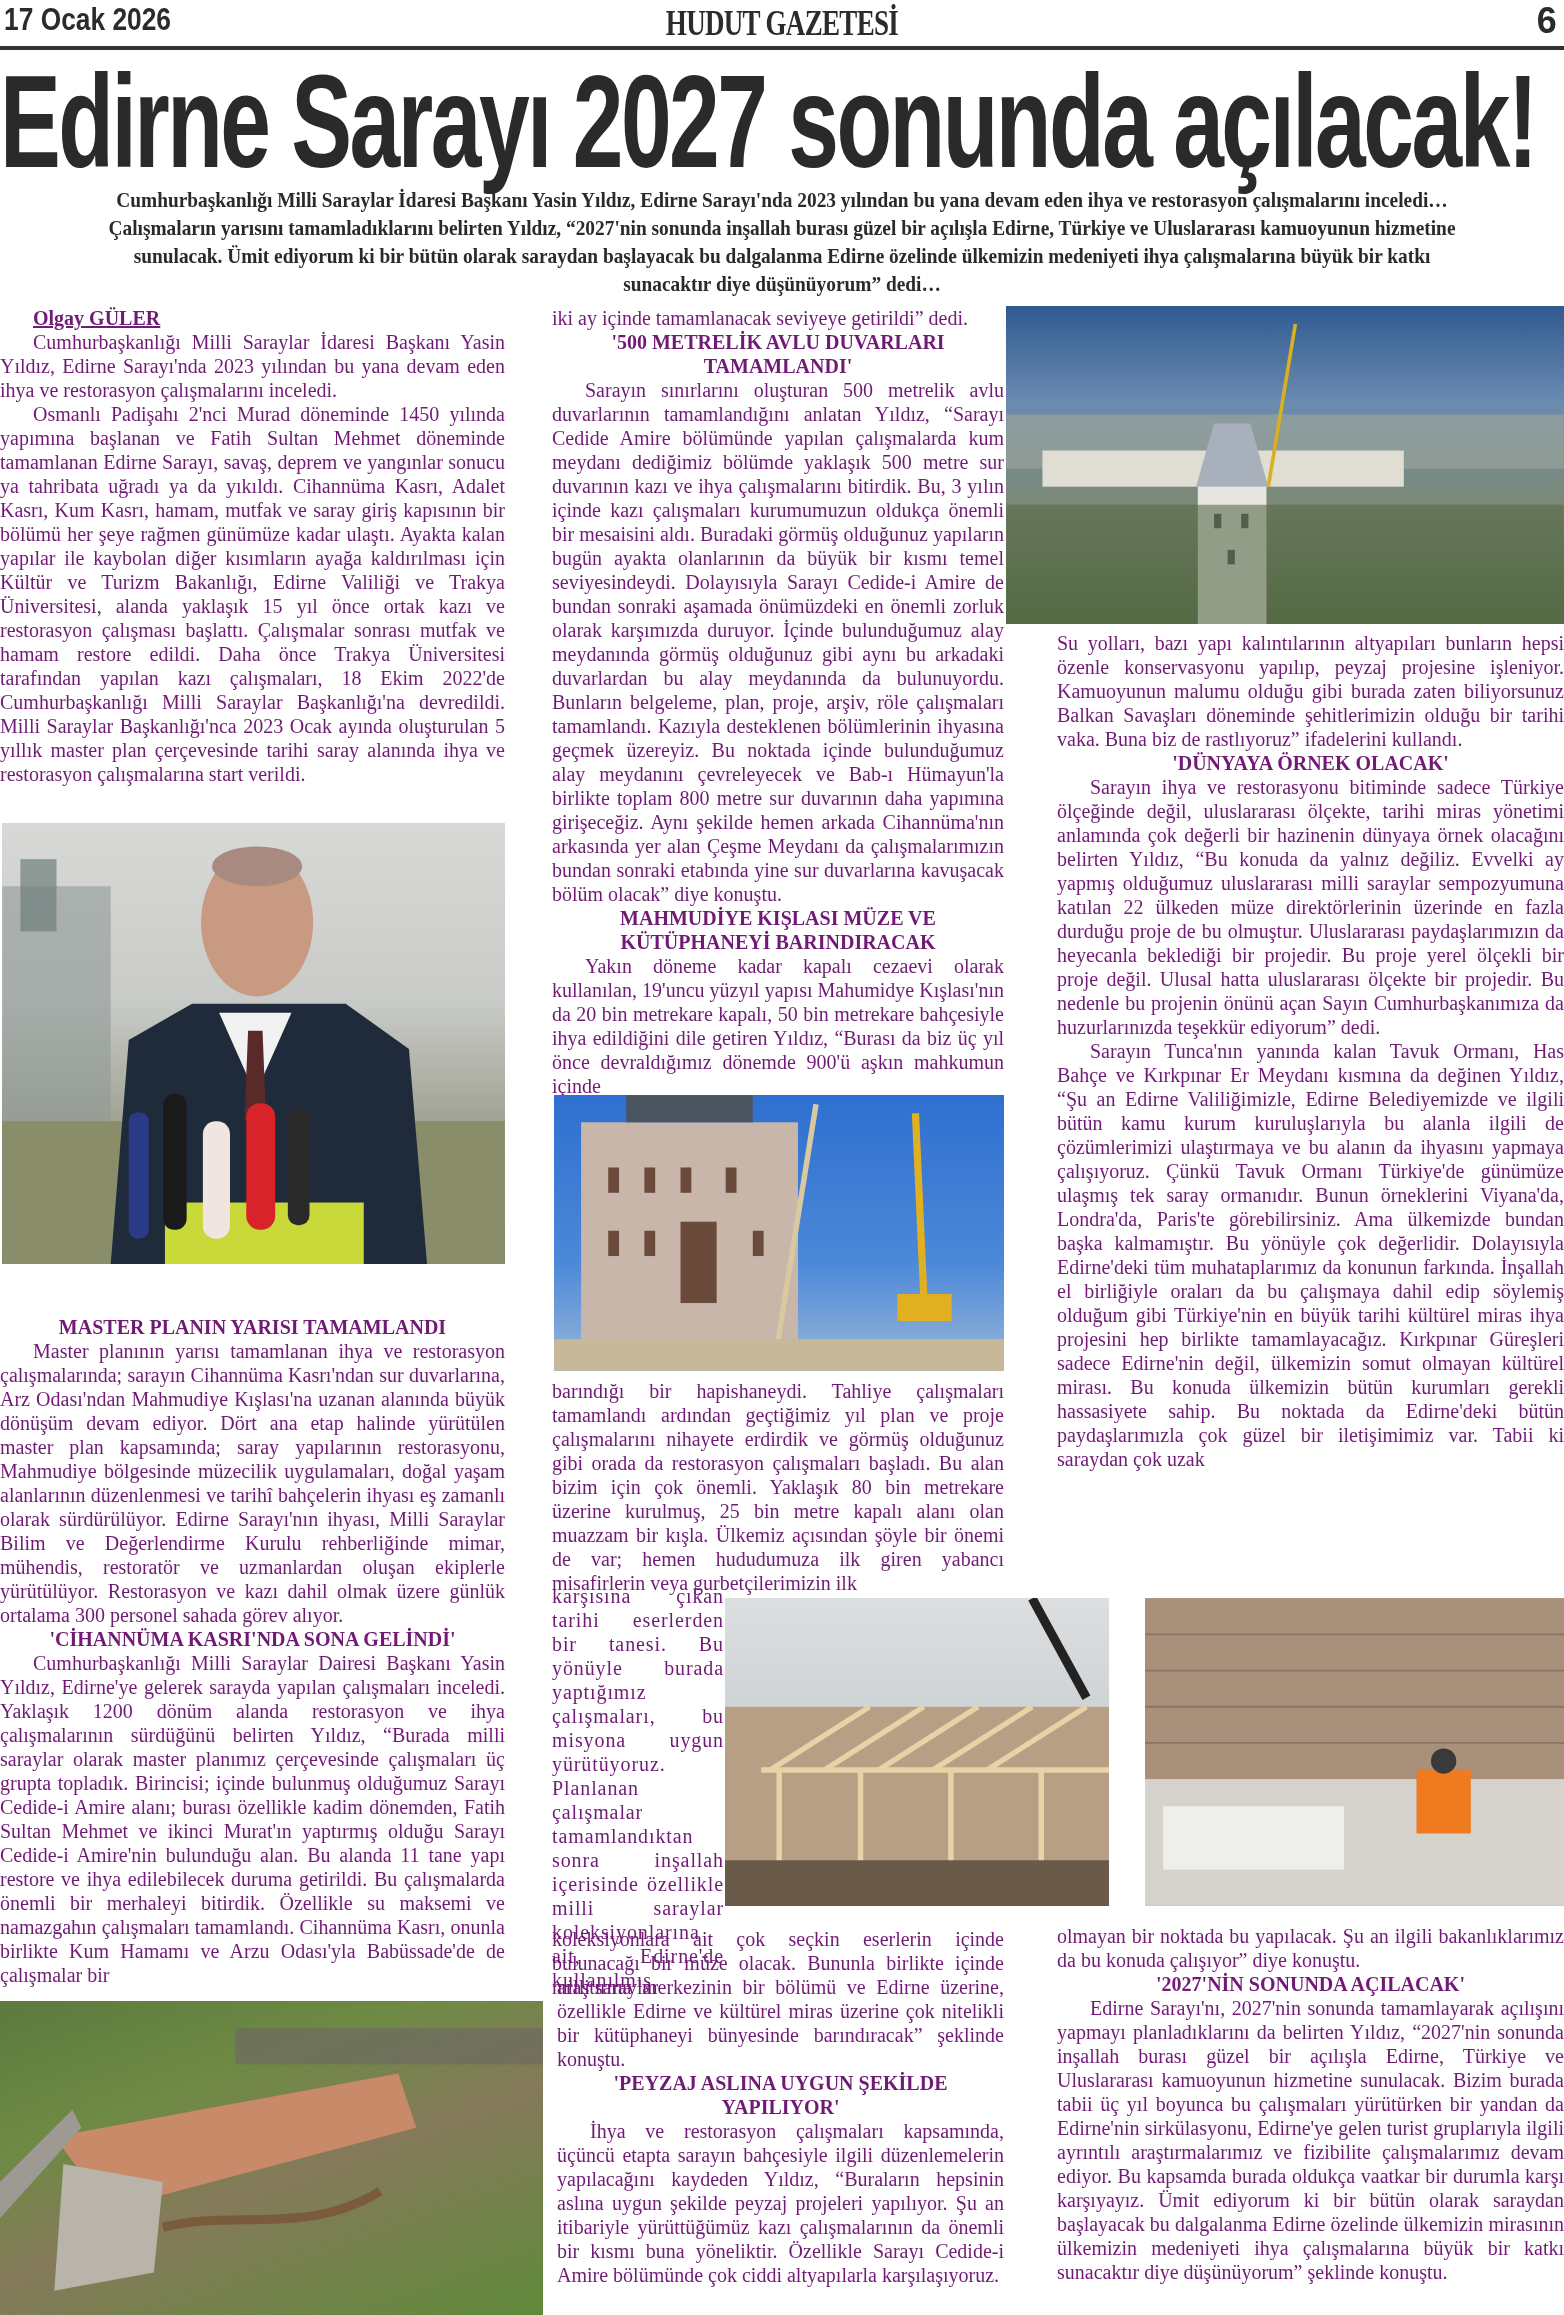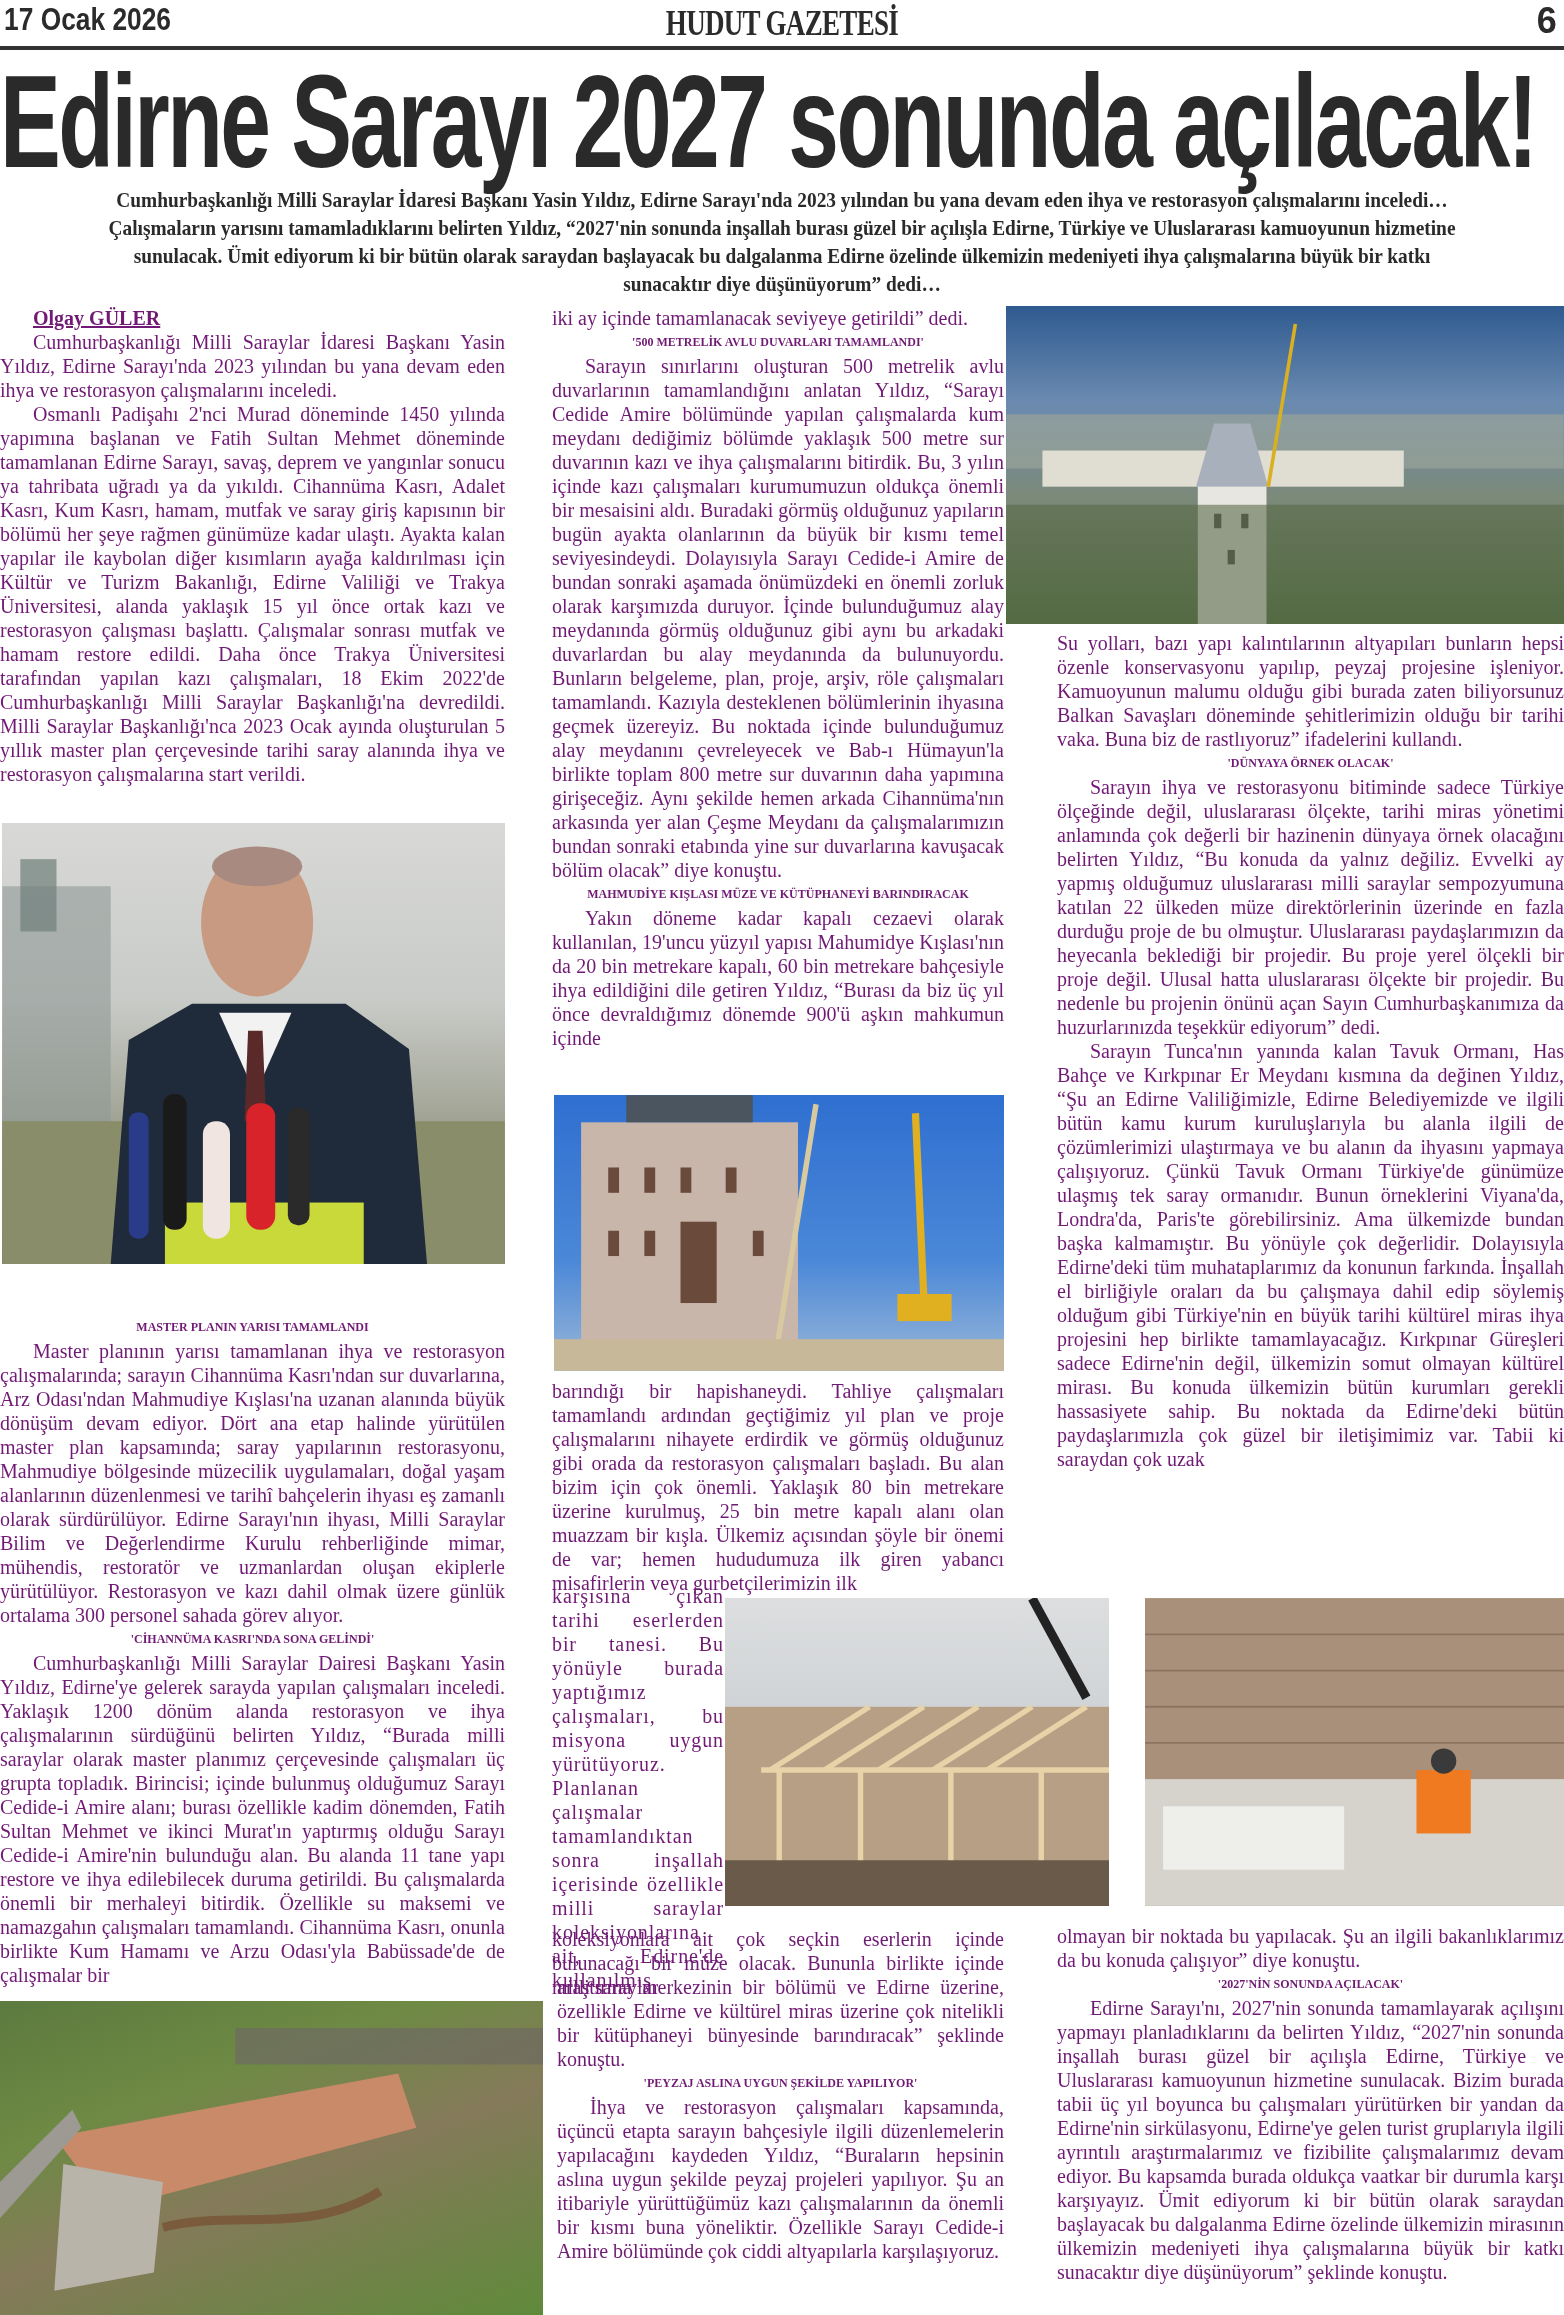--- a/index.html
+++ b/index.html
@@ -8,21 +8,21 @@
   .masthead-date { left:3.6px; top:1.8px; font-family:"Liberation Sans", sans-serif; font-weight:bold; font-size:31px; transform:scaleX(0.85); transform-origin:left top; color:#2b2b2b; }
   .masthead-name { left:0; width:1564px; top:1.8px; text-align:center; font-family:"Liberation Serif", serif; font-weight:bold; font-size:36px; letter-spacing:-0.9px; transform:scaleX(0.75); color:#2b2b2b; }
   .masthead-page { right:7.2px; top:0; font-family:"Liberation Sans", sans-serif; font-weight:bold; font-size:36px; color:#2b2b2b; }
   .rule { left:0; top:46px; width:1564px; height:3.6px; background:#333; }
   .headline { left:0; top:58px; width:1564px; white-space:nowrap; font-family:"Liberation Sans", sans-serif; font-weight:bold; font-size:132px; line-height:127px; color:#2a2a2a; letter-spacing:-3.6px; transform:scaleX(0.69); transform-origin:left top; }
   .spot { left:0; top:186px; width:1564px; text-align:center; font-weight:bold; font-size:22px; line-height:28px; color:#2a2a2a; }
   .spot span { display:inline-block; transform:scaleX(0.88); }
   .col { font-size:20px; line-height:24px; text-align:justify; color:#701a75; }
   .col p { margin:0; text-indent:33px; }
   .col p.noind { text-indent:0; }
-  .col h3 { margin:0; text-align:center; font-size:12px; font-weight:bold; line-height:24px; }
+  .col h3 { margin:0; text-align:center; font-size:20px; font-weight:bold; line-height:24px; }
   .byline { font-weight:bold; text-decoration:underline; text-indent:33px; }
   .photo { position:absolute; overflow:hidden; }
 </style>
 </head>
 <body>
 
 <div class="abs masthead-date">17 Ocak 2026</div>
 <div class="abs masthead-name">HUDUT GAZETESİ</div>
 <div class="abs masthead-page">6</div>
 <div class="abs rule"></div>
@@ -70,21 +70,21 @@
     <path d="M0 200 L80 120 L90 140 L0 240 Z" fill="#9c9a92"></path>
     <path d="M180 250 C260 230 340 260 420 210" stroke="#7a5c3c" stroke-width="10" fill="none"></path>
   </svg>
 </div>
 
 <div class="abs col" style="left:552px;top:306px;width:452px;">
   <p class="noind">iki ay içinde tamamlanacak seviyeye getirildi” dedi.</p>
   <h3>'500 METRELİK AVLU DUVARLARI TAMAMLANDI'</h3>
   <p>Sarayın sınırlarını oluşturan 500 metrelik avlu duvarlarının tamamlandığını anlatan Yıldız, “Sarayı Cedide Amire bölümünde yapılan çalışmalarda kum meydanı dediğimiz bölümde yaklaşık 500 metre sur duvarının kazı ve ihya çalışmalarını bitirdik. Bu, 3 yılın içinde kazı çalışmaları kurumumuzun oldukça önemli bir mesaisini aldı. Buradaki görmüş olduğunuz yapıların bugün ayakta olanlarının da büyük bir kısmı temel seviyesindeydi. Dolayısıyla Sarayı Cedide-i Amire de bundan sonraki aşamada önümüzdeki en önemli zorluk olarak karşımızda duruyor. İçinde bulunduğumuz alay meydanında görmüş olduğunuz gibi aynı bu arkadaki duvarlardan bu alay meydanında da bulunuyordu. Bunların belgeleme, plan, proje, arşiv, röle çalışmaları tamamlandı. Kazıyla desteklenen bölümlerinin ihyasına geçmek üzereyiz. Bu noktada içinde bulunduğumuz alay meydanını çevreleyecek ve Bab-ı Hümayun'la birlikte toplam 800 metre sur duvarının daha yapımına girişeceğiz. Aynı şekilde hemen arkada Cihannüma'nın arkasında yer alan Çeşme Meydanı da çalışmalarımızın bundan sonraki etabında yine sur duvarlarına kavuşacak bölüm olacak” diye konuştu.</p>
   <h3>MAHMUDİYE KIŞLASI MÜZE VE KÜTÜPHANEYİ BARINDIRACAK</h3>
-  <p>Yakın döneme kadar kapalı cezaevi olarak kullanılan, 19'uncu yüzyıl yapısı Mahumidye Kışlası'nın da 20 bin metrekare kapalı, 60 bin metrekare bahçesiyle ihya edildiğini dile getiren Yıldız, “Burası da biz üç yıl önce devraldığımız dönemde 900'ü aşkın mahkumun içinde</p>
+  <p>Yakın döneme kadar kapalı cezaevi olarak kullanılan, 19'uncu yüzyıl yapısı Mahumidye Kışlası'nın da 20 bin metrekare kapalı, 50 bin metrekare bahçesiyle ihya edildiğini dile getiren Yıldız, “Burası da biz üç yıl önce devraldığımız dönemde 900'ü aşkın mahkumun içinde</p>
 </div>
 
 <div class="photo" style="left:554px;top:1095px;width:450px;height:276px;background:linear-gradient(180deg,#2f6fd0 0%,#4b88d8 60%,#9bb8d8 100%);">
   <svg width="450" height="276" viewBox="0 0 498 305">
     <rect x="30" y="30" width="240" height="260" fill="#c9b6aa"></rect>
     <g fill="#6a4a3a">
         <rect x="60" y="80" width="12" height="28"></rect>
         <rect x="100" y="80" width="12" height="28"></rect>
         <rect x="140" y="80" width="12" height="28"></rect>
         <rect x="190" y="80" width="12" height="28"></rect>

